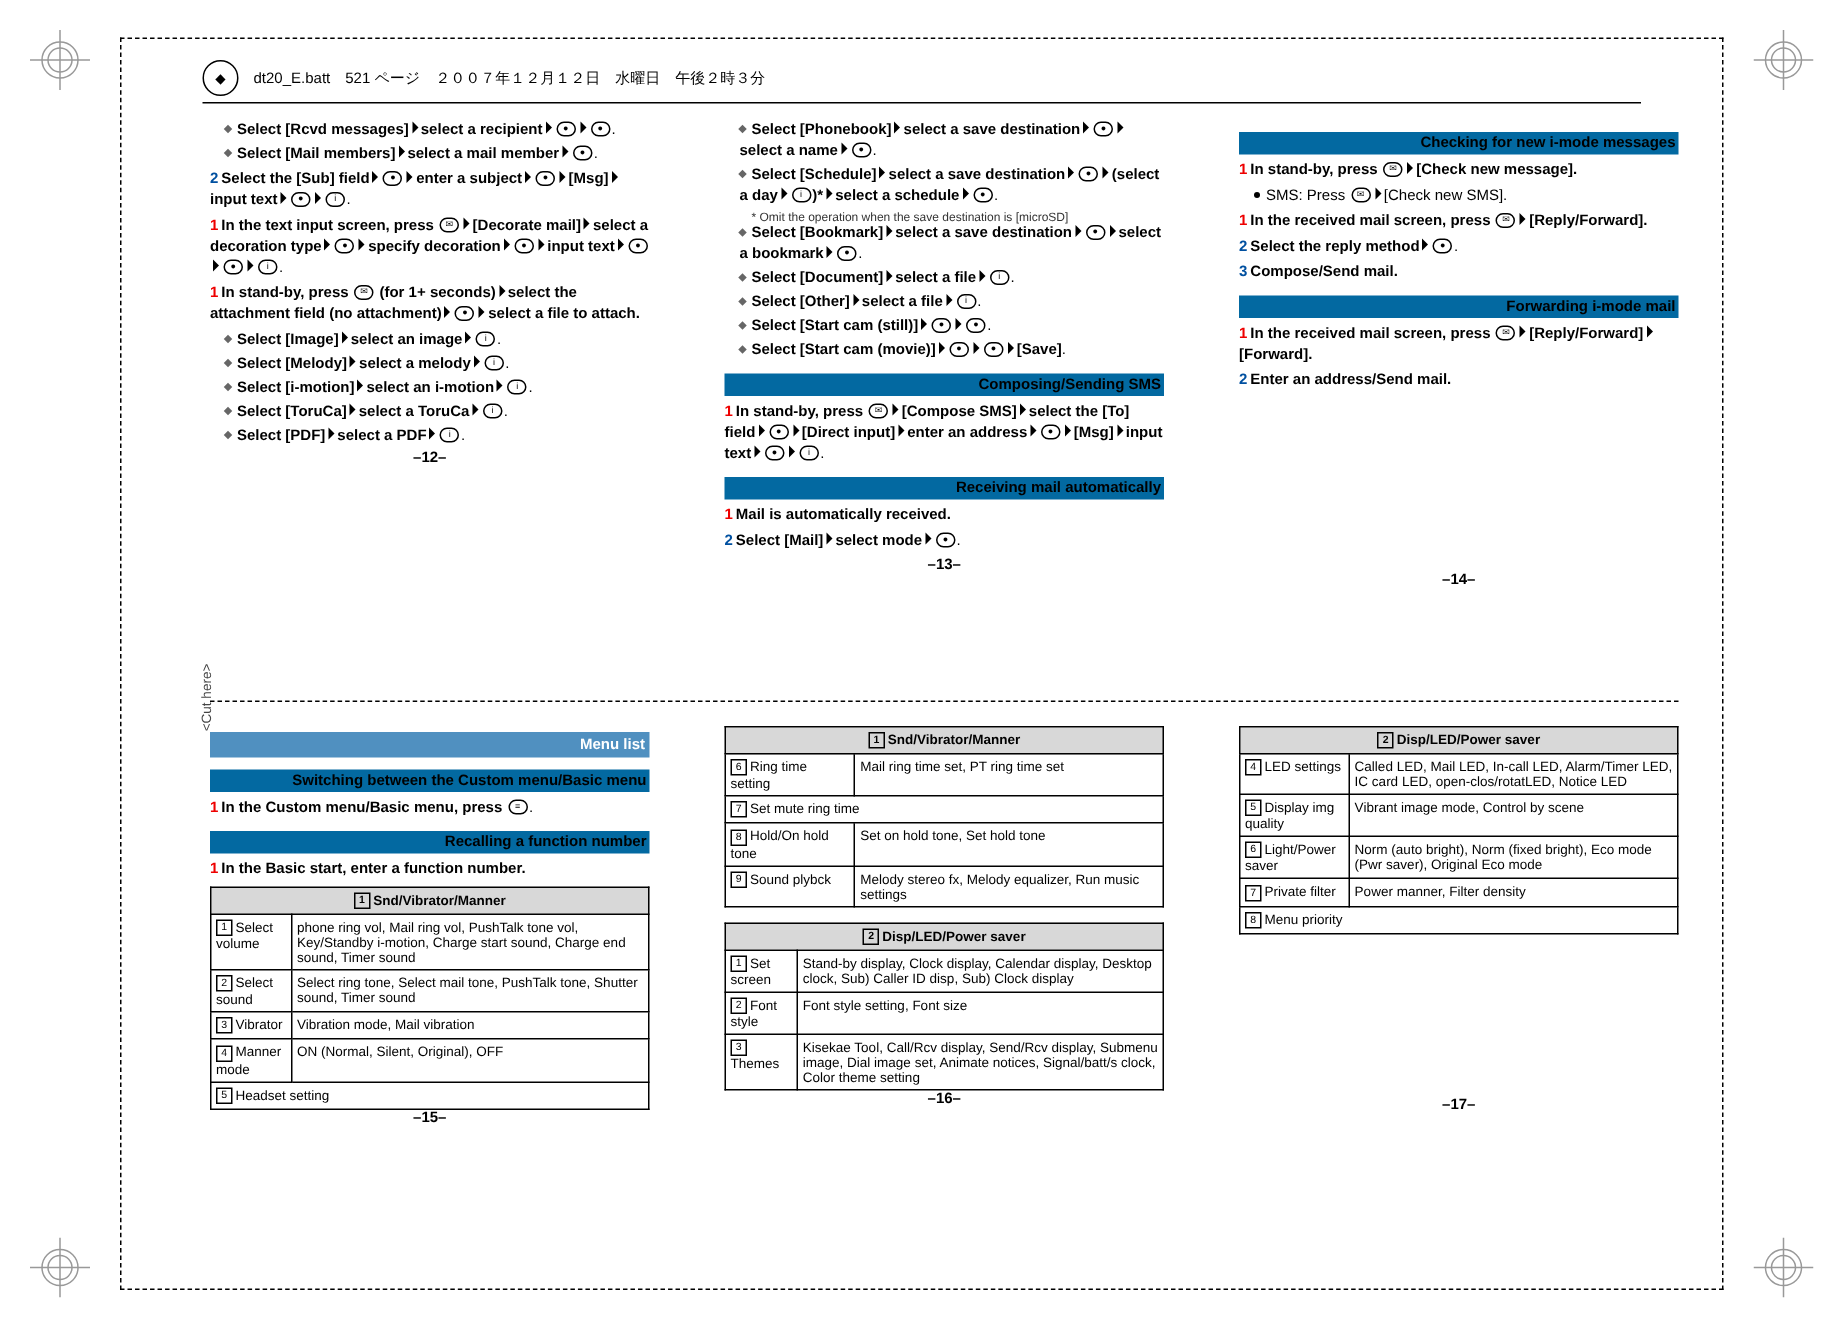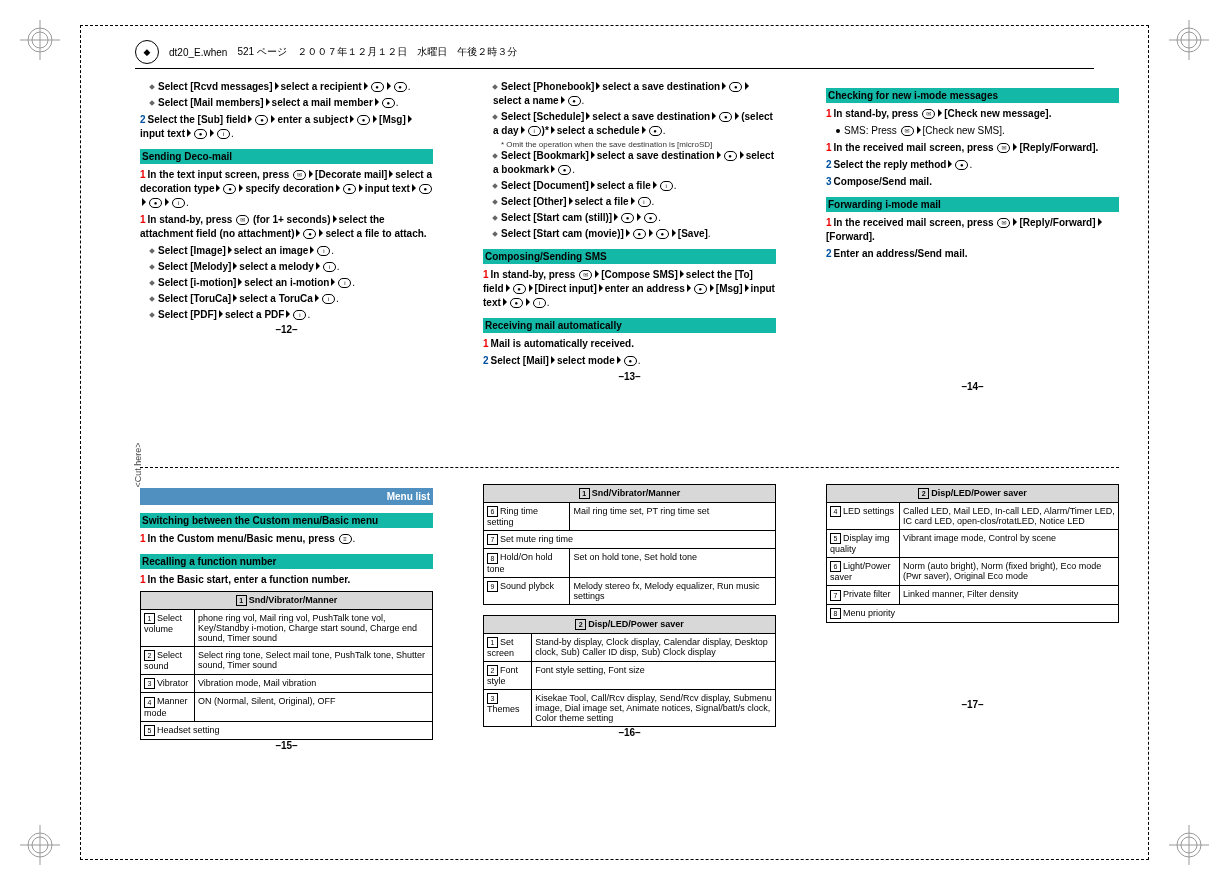--- a/index.html
+++ b/index.html
@@ -13,21 +13,21 @@
 .content{position:absolute;left:140px;top:80px;right:110px;bottom:30px;display:flex;flex-direction:column}
 .row{display:flex;gap:50px;flex:1}
 .col{flex:1;min-width:0}
 .dashed-divider{border-top:1px dashed #000;margin:12px 0}
 .arrow{display:inline-block;width:0;height:0;border-top:4px solid transparent;border-bottom:4px solid transparent;border-left:4px solid #000;margin:0 2px;vertical-align:middle;position:relative;top:-1px}
 .dotbullet{display:inline-block;width:4px;height:4px;background:#666;vertical-align:middle;margin-right:4px;transform:rotate(45deg)}
 .dot{display:inline-block;width:4px;height:4px;background:#000;border-radius:50%;vertical-align:middle;margin-right:4px}
 .circle-icon{display:inline-block;width:11px;height:8px;border:1px solid #000;border-radius:5px;vertical-align:middle;font-size:6px;text-align:center;line-height:8px;margin:0 1px}
 .num{font-weight:bold;color:#e00;margin-right:2px}
 .num-b{color:#0050a0;font-weight:bold;margin-right:2px}
-.sec-head{background:#14b8a6;font-weight:bold;text-align:left;padding:2px;margin:8px 0 4px}
+.sec-head{background:#0369a1;font-weight:bold;text-align:right;padding:2px;margin:8px 0 4px}
 .sec-head-blue{background:#5090c0;color:#fff;font-weight:bold;text-align:right;padding:3px;margin:8px 0 4px}
 .step{margin:3px 0;line-height:1.4}
 .sub{margin-left:10px;line-height:1.4;margin-bottom:2px}
 table{border-collapse:collapse;width:100%;font-size:9px;margin-top:4px}
 table th{background:#d8d8d8;padding:3px;border:1px solid #000;font-weight:bold;text-align:center}
 table td{border:1px solid #000;padding:3px;vertical-align:top}
 .boxnum{display:inline-block;width:9px;height:9px;border:1px solid #000;font-size:7px;text-align:center;line-height:9px;margin-right:2px;vertical-align:middle}
 .page-num{font-weight:bold;text-align:center;margin-top:0}
 .ast{font-size:8px;margin-left:18px;color:#333}
 </style>
@@ -57,34 +57,33 @@
       <circle cx="20" cy="20" r="8" fill="none" stroke="#999"></circle>
       <line x1="0" y1="20" x2="40" y2="20" stroke="#999"></line>
       <line x1="20" y1="0" x2="20" y2="40" stroke="#999"></line>
     </svg></div>
 
 <div class="frame"></div>
 <div class="cut-here">&lt;Cut here&gt;</div>
 
 <div class="header-info">
 <span class="logo">◆</span>
-<span>dt20_E.when</span>
+<span>dt20_E.batt</span>
 <span>521 ページ</span>
 <span>２００７年１２月１２日　水曜日　午後２時３分</span>
 </div>
 
 <div class="content">
 <div class="row">
 
 <div class="col">
  <div class="sub"><span class="dotbullet"></span><b>Select [Rcvd messages]</b><span class="arrow"></span><b>select a recipient</b><span class="arrow"></span><span class="circle-icon">●</span><span class="arrow"></span><span class="circle-icon">●</span>.</div>
  <div class="sub"><span class="dotbullet"></span><b>Select [Mail members]</b><span class="arrow"></span><b>select a mail member</b><span class="arrow"></span><span class="circle-icon">●</span>.</div>
  <div class="step"><span class="num-b">2</span><b>Select the [Sub] field</b><span class="arrow"></span><span class="circle-icon">●</span><span class="arrow"></span><b>enter a subject</b><span class="arrow"></span><span class="circle-icon">●</span><span class="arrow"></span><b>[Msg]</b><span class="arrow"></span><b>input text</b><span class="arrow"></span><span class="circle-icon">●</span><span class="arrow"></span><span class="circle-icon">i</span>.</div>
 
- <div class="sec-head">Sending Deco-mail</div>
  <div class="step"><span class="num">1</span><b>In the text input screen, press</b> <span class="circle-icon">✉</span><span class="arrow"></span><b>[Decorate mail]</b><span class="arrow"></span><b>select a decoration type</b><span class="arrow"></span><span class="circle-icon">●</span><span class="arrow"></span><b>specify decoration</b><span class="arrow"></span><span class="circle-icon">●</span><span class="arrow"></span><b>input text</b><span class="arrow"></span><span class="circle-icon">●</span><span class="arrow"></span><span class="circle-icon">●</span><span class="arrow"></span><span class="circle-icon">i</span>.</div>
 
  <div class="step"><span class="num">1</span><b>In stand-by, press</b> <span class="circle-icon">✉</span> <b>(for 1+ seconds)</b><span class="arrow"></span><b>select the attachment field (no attachment)</b><span class="arrow"></span><span class="circle-icon">●</span><span class="arrow"></span><b>select a file to attach.</b></div>
  <div class="sub"><span class="dotbullet"></span><b>Select [Image]</b><span class="arrow"></span><b>select an image</b><span class="arrow"></span><span class="circle-icon">i</span>.</div>
  <div class="sub"><span class="dotbullet"></span><b>Select [Melody]</b><span class="arrow"></span><b>select a melody</b><span class="arrow"></span><span class="circle-icon">i</span>.</div>
  <div class="sub"><span class="dotbullet"></span><b>Select [i-motion]</b><span class="arrow"></span><b>select an i-motion</b><span class="arrow"></span><span class="circle-icon">i</span>.</div>
  <div class="sub"><span class="dotbullet"></span><b>Select [ToruCa]</b><span class="arrow"></span><b>select a ToruCa</b><span class="arrow"></span><span class="circle-icon">i</span>.</div>
  <div class="sub"><span class="dotbullet"></span><b>Select [PDF]</b><span class="arrow"></span><b>select a PDF</b><span class="arrow"></span><span class="circle-icon">i</span>.</div>
  <div class="page-num">–12–</div>
 </div>
@@ -221,23 +220,23 @@
   <tr>
               <td><span class="boxnum">5</span><span>Display img quality</span></td>
               <td>Vibrant image mode, Control by scene</td>
             </tr>
   <tr>
               <td><span class="boxnum">6</span><span>Light/Power saver</span></td>
               <td>Norm (auto bright), Norm (fixed bright), Eco mode (Pwr saver), Original Eco mode</td>
             </tr>
   <tr>
               <td><span class="boxnum">7</span><span>Private filter</span></td>
-              <td>Linked manner, Filter density</td>
+              <td>Power manner, Filter density</td>
             </tr>
   <tr>
               <td colspan="2"><span class="boxnum">8</span><span>Menu priority</span></td>
             </tr>
  </tbody>
         </table>
- <div class="page-num" style="margin-top:76px">–17–</div>
+ <div class="page-num" style="margin-top:108px">–17–</div>
 </div>
 </div>
 </div>
 
 </body></html>

